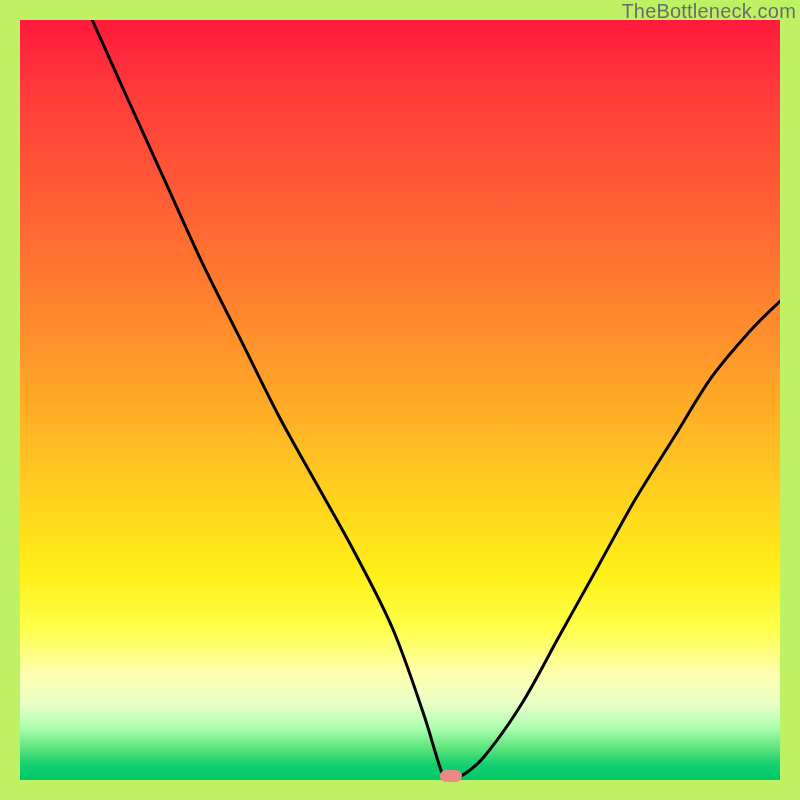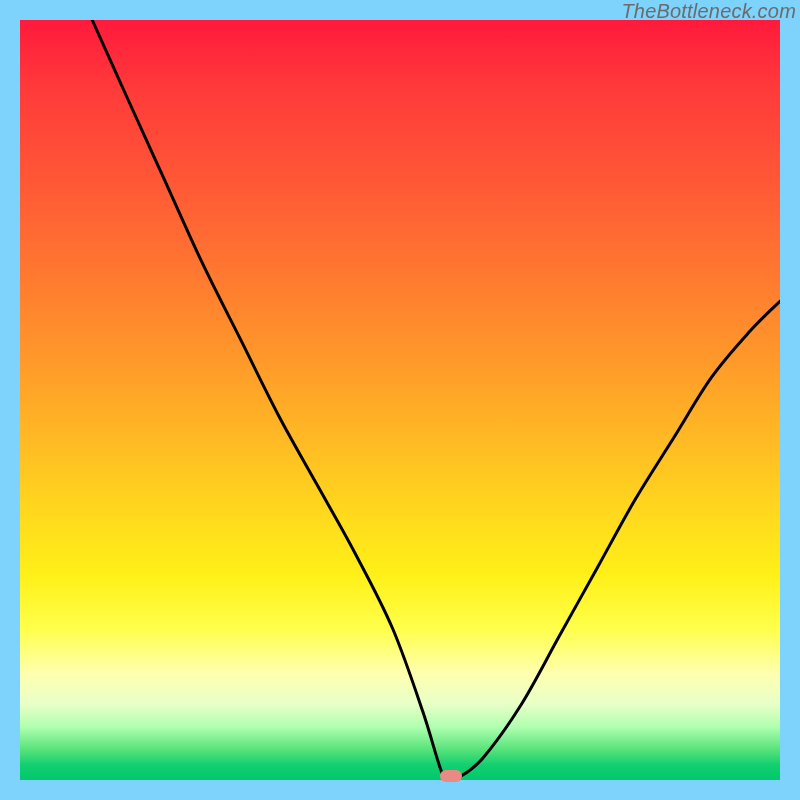--- a/index.html
+++ b/index.html
@@ -8,22 +8,21 @@
     width: 800px;
     height: 800px;
     background: #000;
     overflow: hidden;
     font-family: Arial, Helvetica, sans-serif;
   }
   .frame {
     position: relative;
     width: 800px;
     height: 800px;
-    background: #7dd3fc;
-    font-style: italic;
+    background: #bef264;
   }
   .plot-area {
     position: absolute;
     left: 20px;
     top: 20px;
     width: 760px;
     height: 760px;
     
     background: linear-gradient(
       to bottom,

